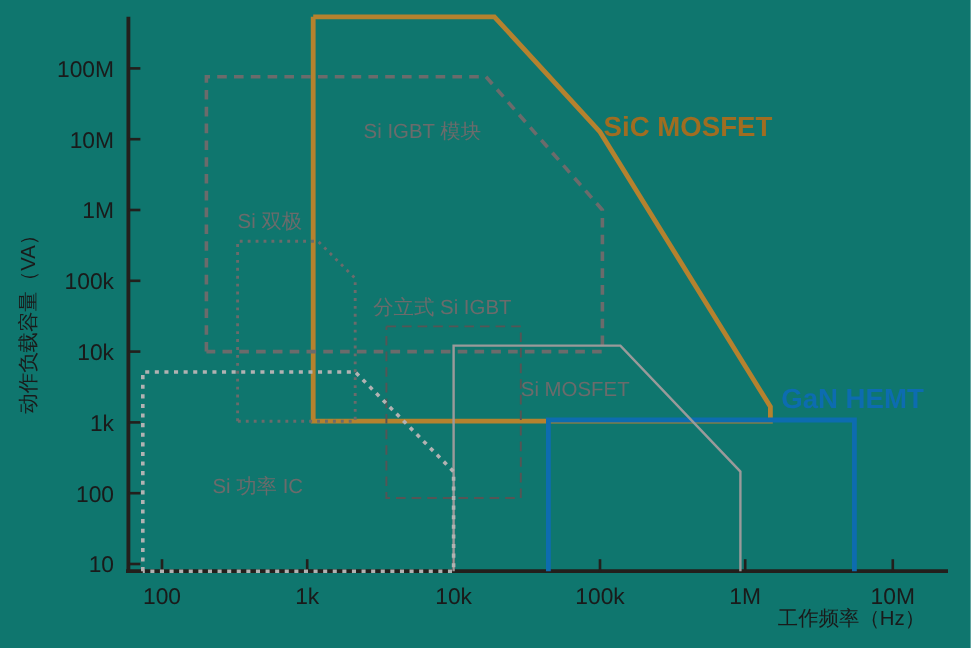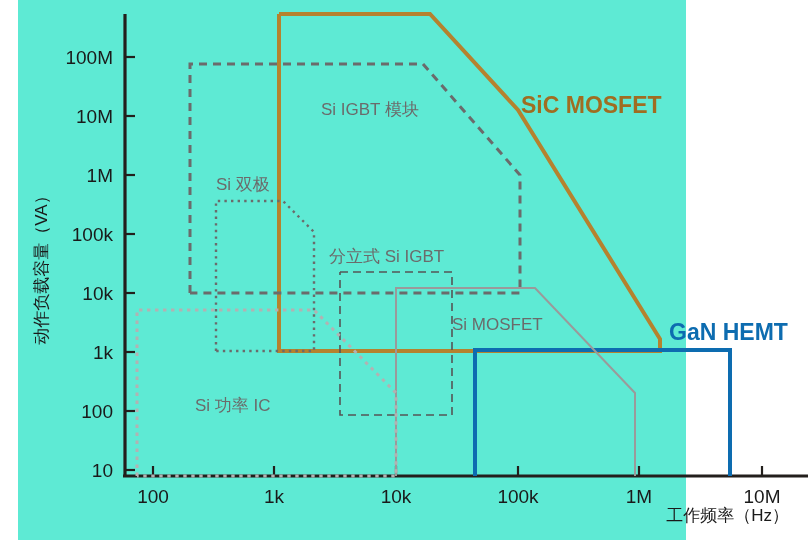--- a/index.html
+++ b/index.html
@@ -8,24 +8,23 @@
     background: #ffffff;
   }
   body {
     width: 809px;
     height: 540px;
     overflow: hidden;
     font-family: "Liberation Sans", "DejaVu Sans", sans-serif;
   }
   #chart-root {
     position: relative;
-    width: 668px;
+    width: 809px;
     height: 540px;
-    background: #5eead4;
-    margin-left: 18px;
+    background: #0f766e;
   }
   svg#plot {
     position: absolute;
     left: 0;
     top: 0;
     width: 809px;
     height: 540px;
   }
   .tick-label {
     font-family: "Liberation Sans", "DejaVu Sans", sans-serif;

